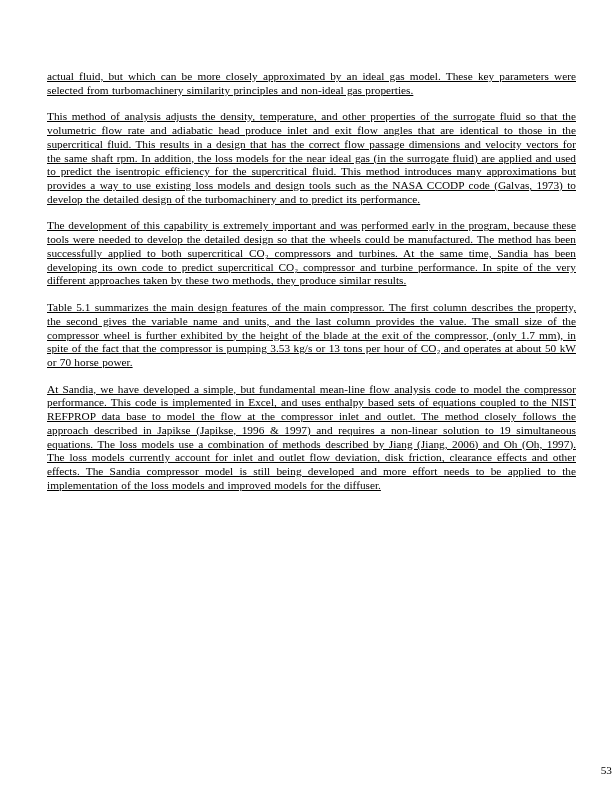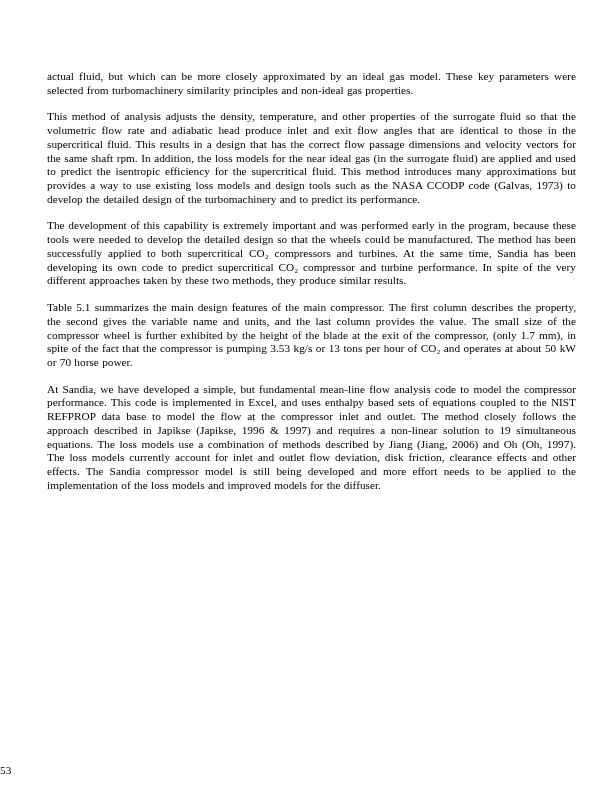--- a/index.html
+++ b/index.html
@@ -14,34 +14,35 @@
     background: #ffffff;
     font-family: "Liberation Serif", serif;
     color: #000000;
     overflow: hidden;
   }
   .content {
     position: absolute;
     top: 70px;
     left: 47px;
     right: 36px;
+    text-decoration: underline;
   }
   .content p {
     margin: 0 0 13px 0;
     font-size: 11.3px;
     line-height: 1.215;
     text-align: justify;
     word-spacing: 0.5px;
   }
   .page-number {
     position: absolute;
     bottom: 16px;
     left: 0;
     right: 0;
-    text-align: left;
+    text-align: right;
     font-size: 11.3px;
     margin-top: 13px;
   }
 </style>
 </head>
 <body>
 
 <div class="page">
   <div class="content">
     <p>actual fluid, but which can be more closely approximated by an ideal gas model.  These key parameters were selected from turbomachinery similarity principles and non-ideal gas properties.</p>

